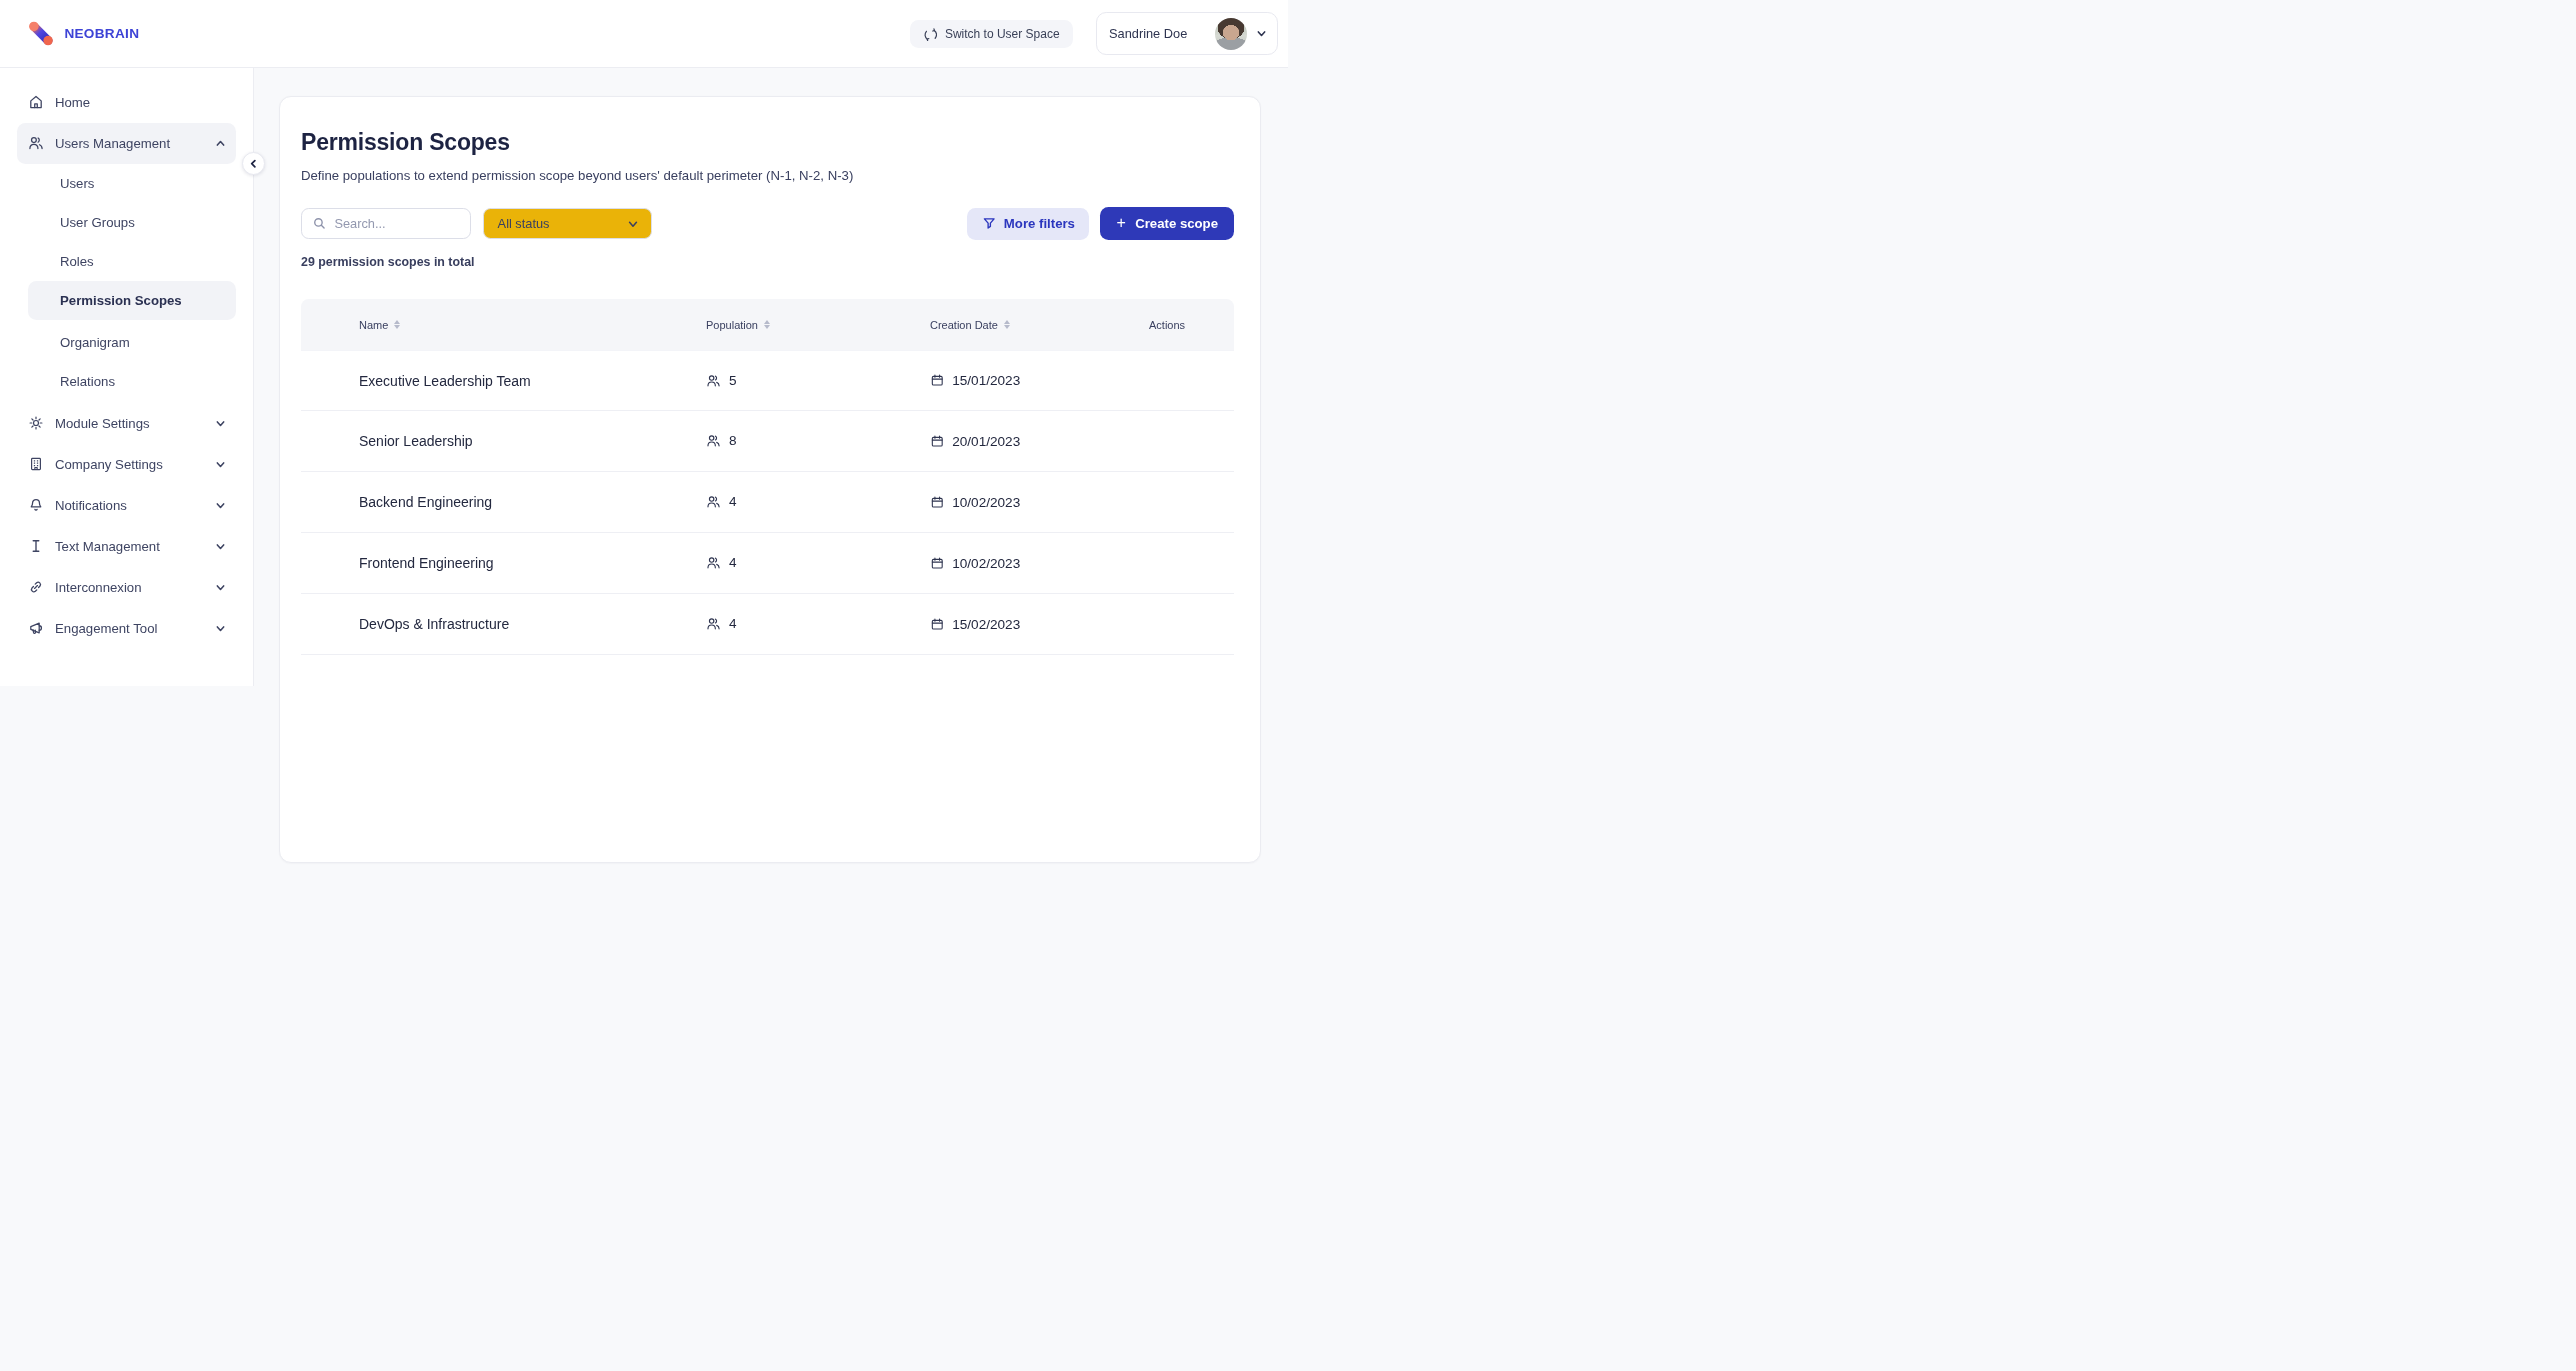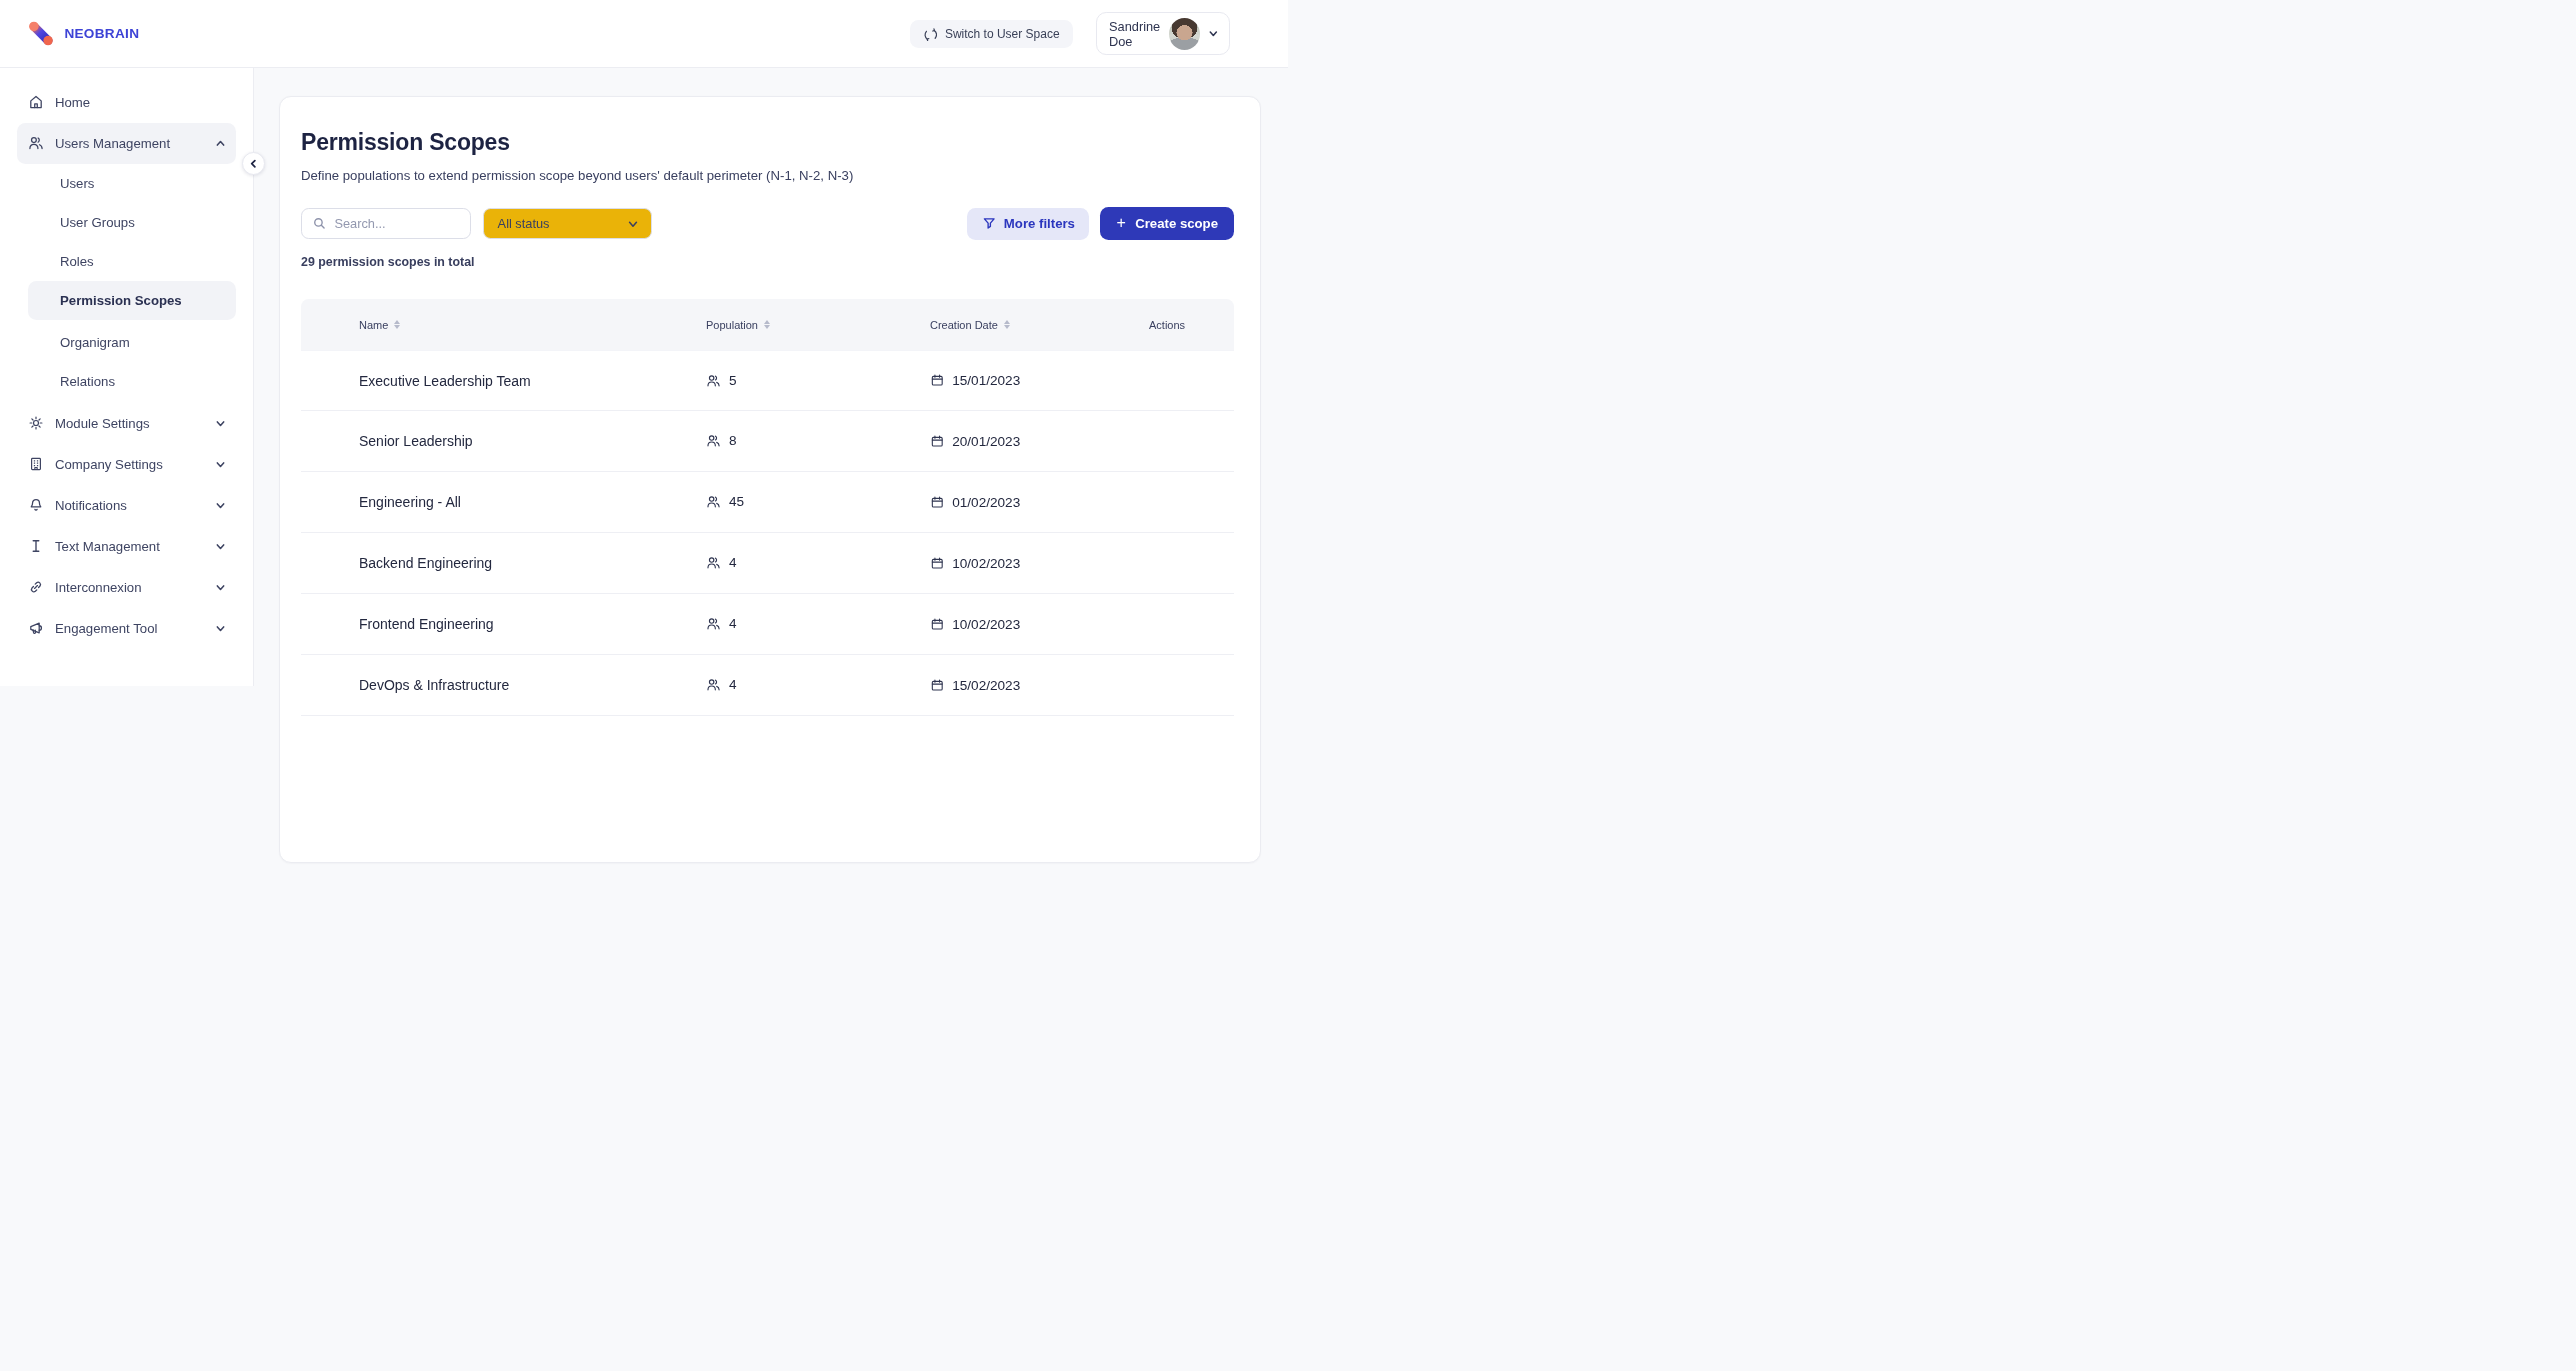--- a/index.html
+++ b/index.html
@@ -8,21 +8,21 @@
 
   
   .topbar { position:absolute; left:0; top:0; width:1288px; height:68px; background:#fff;
             border-bottom:0.9px solid #ECEDF2; z-index:5; }
   .logo-wrap { position:absolute; left:27px; top:19.6px; display:flex; align-items:center; gap:9.4px; }
   .logo-mark { width:28px; height:27px; display:block; }
   .logo-text { font-size:13.6px; font-weight:800; letter-spacing:0.3px; color:#3D43D6; }
   .switch-pill { position:absolute; left:910px; top:20.4px; height:28px; padding:0 13.6px;
                  background:#F4F5F9; border:none; border-radius:8.5px; display:flex; align-items:center;
                  gap:7.7px; font-size:12px; color:#3A4158; font-family:inherit; cursor:pointer;justify-content:flex-end; }
-  .user-chip { position:absolute; left:1096px; top:12px; width:134px; height:43px; background:#fff;
+  .user-chip { position:absolute; left:1096px; top:12px; width:182px; height:43px; background:#fff;
                border:0.9px solid #E8E9F0; border-radius:10.2px; display:flex; align-items:center;
                padding:0 10.2px 0 12px; gap:8.5px; cursor:pointer; }
   .user-name { font-size:12.8px; color:#2E3450; flex:1; }
   .avatar { width:32px; height:32px; border-radius:50%;
             background:
               radial-gradient(ellipse 26% 24% at 50% 46%, #C9A68F 0 99%, transparent 100%),
               radial-gradient(ellipse 42% 36% at 50% 30%, #473931 0 99%, transparent 100%),
               radial-gradient(ellipse 60% 32% at 50% 92%, #9B9FA3 0 99%, transparent 100%),
               linear-gradient(180deg,#AEB6A8, #D6D9D2 55%, #C2C6C0); }
 
@@ -332,45 +332,46 @@
     <div class="cell-icon">
       <svg width="14.5" height="14.5" viewBox="0 0 20 20" fill="none" stroke="#2F3550" stroke-width="1.5" stroke-linecap="round" stroke-linejoin="round">
         <rect x="3.2" y="4.6" width="13.6" height="12" rx="1.6"></rect>
         <path d="M6.8 2.8v3M13.2 2.8v3M3.2 8.4h13.6"></path>
       </svg>
       <span>20/01/2023</span>
     </div>
     <div></div>
   </div>
 
+
   <div class="t-grid t-row">
     <div><span class="checkbox"></span></div>
-    <div class="cell-name">Engineering - All</div>
+    <div class="cell-name">Backend Engineering</div>
     <div class="cell-icon">
       <svg width="15.3" height="15.3" viewBox="0 0 20 20" fill="none" stroke="#2F3550" stroke-width="1.5" stroke-linecap="round" stroke-linejoin="round">
         <circle cx="7.4" cy="6.6" r="2.9"></circle>
               <path d="M2.6 16.8c0-3 2.1-5 4.8-5s4.8 2 4.8 5"></path>
         <path d="M12.4 4.1a2.9 2.9 0 0 1 0 5"></path>
               <path d="M14 12.3c1.9.7 3.1 2.4 3.1 4.5"></path>
       </svg>
-      <span>45</span>
+      <span>4</span>
     </div>
     <div class="cell-icon">
       <svg width="14.5" height="14.5" viewBox="0 0 20 20" fill="none" stroke="#2F3550" stroke-width="1.5" stroke-linecap="round" stroke-linejoin="round">
         <rect x="3.2" y="4.6" width="13.6" height="12" rx="1.6"></rect>
         <path d="M6.8 2.8v3M13.2 2.8v3M3.2 8.4h13.6"></path>
       </svg>
-      <span>01/02/2023</span>
+      <span>10/02/2023</span>
     </div>
     <div></div>
   </div>
 
   <div class="t-grid t-row">
     <div><span class="checkbox"></span></div>
-    <div class="cell-name">Backend Engineering</div>
+    <div class="cell-name">Frontend Engineering</div>
     <div class="cell-icon">
       <svg width="15.3" height="15.3" viewBox="0 0 20 20" fill="none" stroke="#2F3550" stroke-width="1.5" stroke-linecap="round" stroke-linejoin="round">
         <circle cx="7.4" cy="6.6" r="2.9"></circle>
               <path d="M2.6 16.8c0-3 2.1-5 4.8-5s4.8 2 4.8 5"></path>
         <path d="M12.4 4.1a2.9 2.9 0 0 1 0 5"></path>
               <path d="M14 12.3c1.9.7 3.1 2.4 3.1 4.5"></path>
       </svg>
       <span>4</span>
     </div>
     <div class="cell-icon">
@@ -378,57 +379,35 @@
         <rect x="3.2" y="4.6" width="13.6" height="12" rx="1.6"></rect>
         <path d="M6.8 2.8v3M13.2 2.8v3M3.2 8.4h13.6"></path>
       </svg>
       <span>10/02/2023</span>
     </div>
     <div></div>
   </div>
 
   <div class="t-grid t-row">
     <div><span class="checkbox"></span></div>
-    <div class="cell-name">Frontend Engineering</div>
+    <div class="cell-name">DevOps &amp; Infrastructure</div>
     <div class="cell-icon">
       <svg width="15.3" height="15.3" viewBox="0 0 20 20" fill="none" stroke="#2F3550" stroke-width="1.5" stroke-linecap="round" stroke-linejoin="round">
         <circle cx="7.4" cy="6.6" r="2.9"></circle>
               <path d="M2.6 16.8c0-3 2.1-5 4.8-5s4.8 2 4.8 5"></path>
         <path d="M12.4 4.1a2.9 2.9 0 0 1 0 5"></path>
               <path d="M14 12.3c1.9.7 3.1 2.4 3.1 4.5"></path>
       </svg>
       <span>4</span>
     </div>
     <div class="cell-icon">
       <svg width="14.5" height="14.5" viewBox="0 0 20 20" fill="none" stroke="#2F3550" stroke-width="1.5" stroke-linecap="round" stroke-linejoin="round">
         <rect x="3.2" y="4.6" width="13.6" height="12" rx="1.6"></rect>
         <path d="M6.8 2.8v3M13.2 2.8v3M3.2 8.4h13.6"></path>
       </svg>
-      <span>10/02/2023</span>
+      <span>15/02/2023</span>
     </div>
     <div></div>
   </div>
-
-  <div class="t-grid t-row">
-    <div><span class="checkbox"></span></div>
-    <div class="cell-name">DevOps &amp; Infrastructure</div>
-    <div class="cell-icon">
-      <svg width="15.3" height="15.3" viewBox="0 0 20 20" fill="none" stroke="#2F3550" stroke-width="1.5" stroke-linecap="round" stroke-linejoin="round">
-        <circle cx="7.4" cy="6.6" r="2.9"></circle>
-              <path d="M2.6 16.8c0-3 2.1-5 4.8-5s4.8 2 4.8 5"></path>
-        <path d="M12.4 4.1a2.9 2.9 0 0 1 0 5"></path>
-              <path d="M14 12.3c1.9.7 3.1 2.4 3.1 4.5"></path>
-      </svg>
-      <span>4</span>
-    </div>
-    <div class="cell-icon">
-      <svg width="14.5" height="14.5" viewBox="0 0 20 20" fill="none" stroke="#2F3550" stroke-width="1.5" stroke-linecap="round" stroke-linejoin="round">
-        <rect x="3.2" y="4.6" width="13.6" height="12" rx="1.6"></rect>
-        <path d="M6.8 2.8v3M13.2 2.8v3M3.2 8.4h13.6"></path>
-      </svg>
-      <span>15/02/2023</span>
-    </div>
-    <div></div>
-  </div>
 </div>
   </div>
 </div>
 
 
 </body></html>

